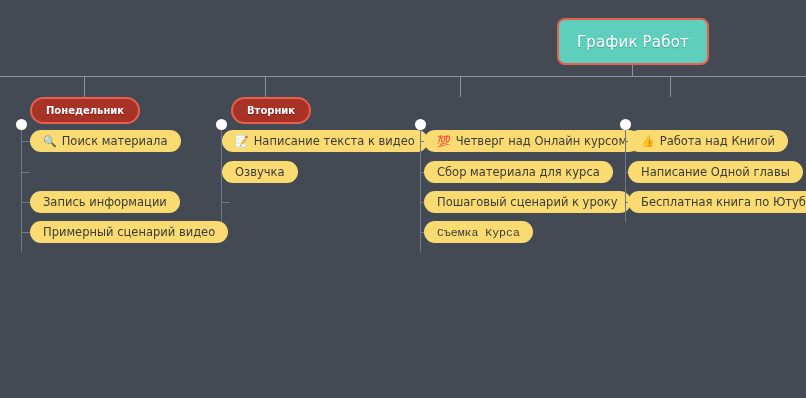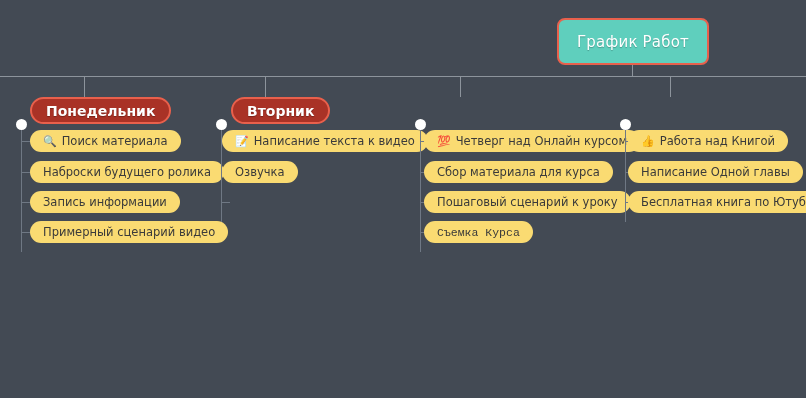--- a/index.html
+++ b/index.html
@@ -71,21 +71,21 @@
     position: absolute;
     height: 27px;
     box-sizing: border-box;
     background: #a93226;
     border: 2px solid #e8604c;
     border-radius: 14px;
     display: flex;
     align-items: center;
     justify-content: center;
     color: #ffffff;
-    font-size: 14px;
+    font-size: 10px;
     font-weight: bold;
     padding: 0 14px;
     white-space: nowrap;
     text-shadow: 0 1px 1px rgba(0,0,0,.3);
   }
 
   
   .handle {
     position: absolute;
     width: 11px;
@@ -138,23 +138,20 @@
   <div class="spine" style="left:21px; top:124px; height:128px;"></div>
   <div class="handle" style="left:16px; top:119px;"></div>
 
   <div class="stub" style="left:21px; top:141px; width:9px;"></div>
   <div class="pill" style="left:30px; top:130px;">
     <span class="emoji">🔍</span>
     <span>Поиск материала</span>
   </div>
 
   <div class="stub" style="left:21px; top:172px; width:9px;"></div>
-  <div class="pill" style="left:30px; top:161px;">
-    <span>Наброски будущего ролика</span>
-  </div>
 
   <div class="stub" style="left:21px; top:202px; width:9px;"></div>
   <div class="pill" style="left:30px; top:191px;">
     <span>Запись информации</span>
   </div>
 
   <div class="stub" style="left:21px; top:232px; width:9px;"></div>
   <div class="pill" style="left:30px; top:221px;">
     <span>Примерный сценарий видео</span>
   </div>

